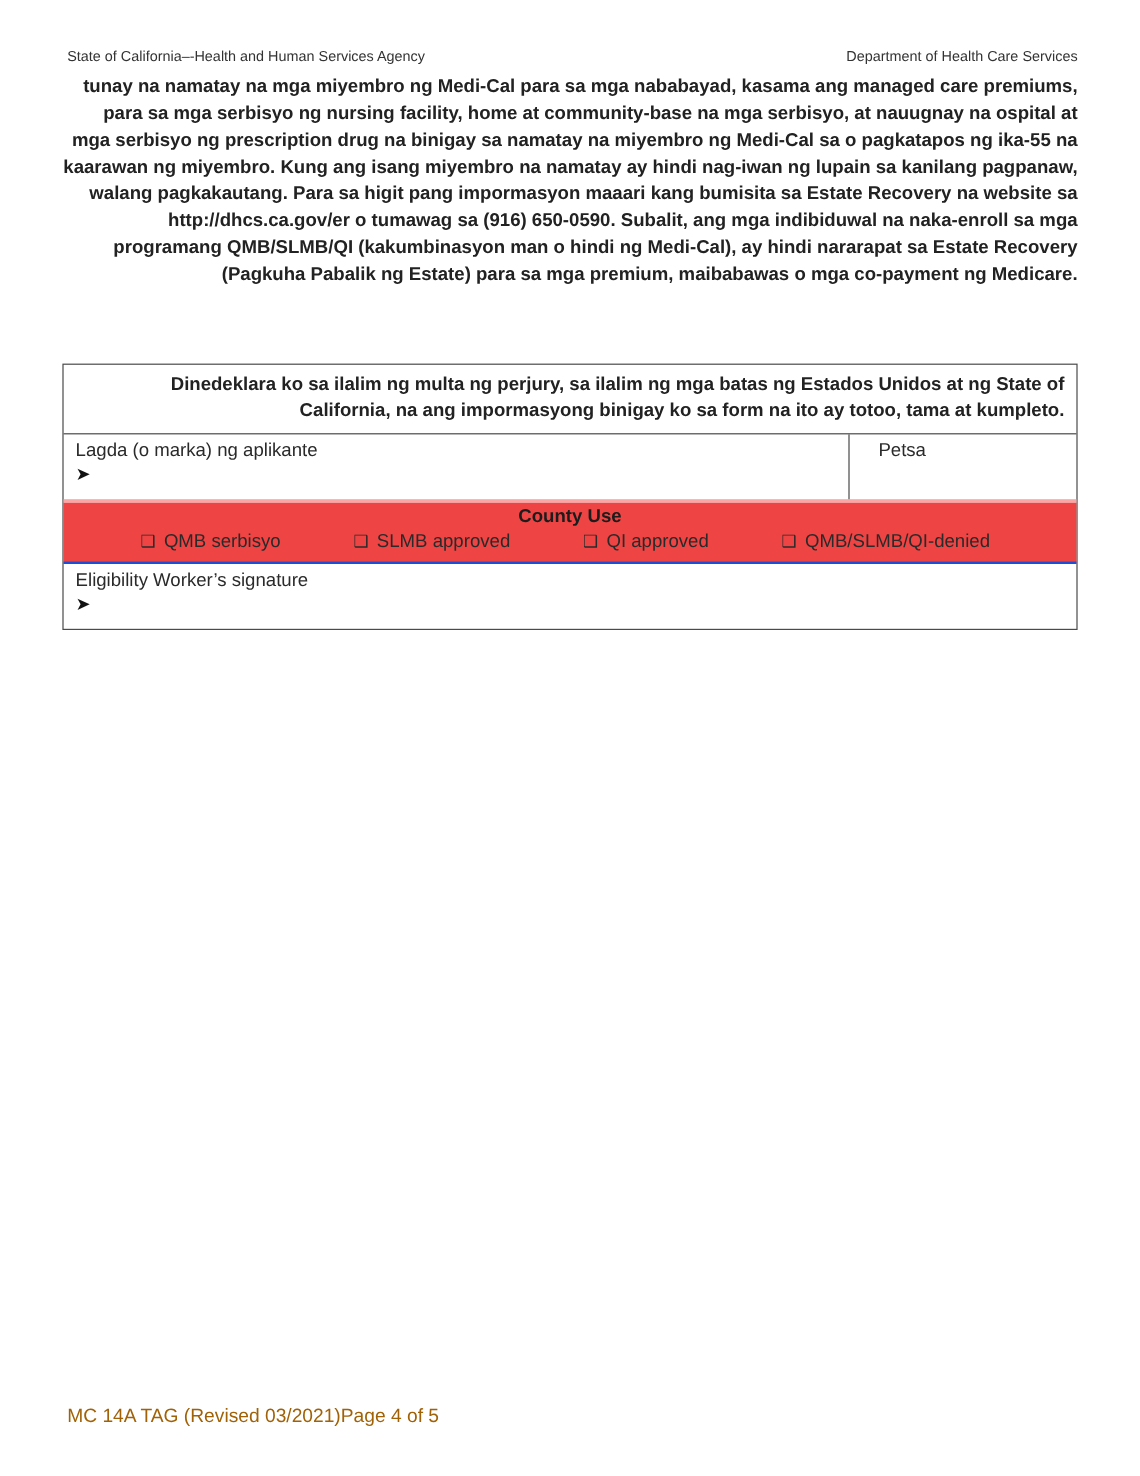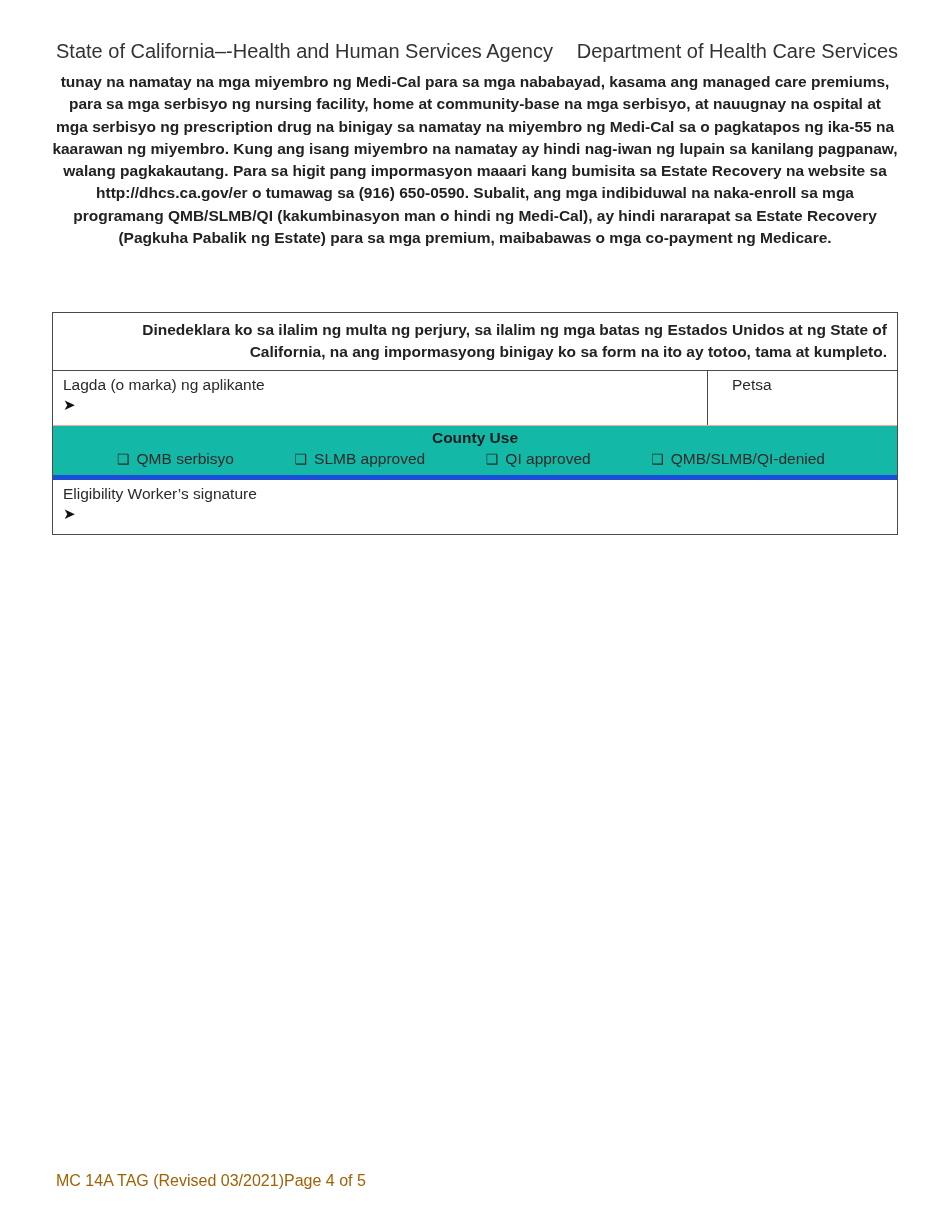--- a/index.html
+++ b/index.html
@@ -17,48 +17,48 @@
     position: absolute;
     left: 52px;
     right: 52px;
     top: 0;
   }
   .doc-header {
     display: flex;
     justify-content: space-between;
     align-items: baseline;
     margin-top: 40px;
-    font-size: 20px;
+    font-size: 12px;
     color: #333333;
   }
   .doc-header .hdr-left { padding-left: 4px; }
   .body-paragraph {
     margin-top: 8px;
     font-size: 15.5px;
     font-weight: bold;
     line-height: 22.3px;
     color: #222222;
-    text-align: center;
+    text-align: right;
   }
   .decl-table {
     margin-top: 63px;
     border: 1px solid #4a4a4a;
     font-size: 15.5px;
     color: #222222;
   }
   .decl-statement {
     padding: 6px 10px 8px 10px;
     font-weight: bold;
     line-height: 21.5px;
     border-bottom: 1px solid #4a4a4a;
     text-align: right;
   }
   .sig-row {
     display: flex;
-    border-bottom: 1px solid #fca5a5;
+    border-bottom: 3px solid #fca5a5;
   }
   .sig-cell {
     flex: 1;
     padding: 5px 10px 6px 10px;
     min-height: 54px;
   }
   .sig-label { font-size: 15.5px; color: #2a2a2a; }
   .sig-arrow {
     display: block;
     margin-top: 4px;
@@ -66,22 +66,22 @@
     color: #111111;
     line-height: 14px;
     cursor: text;
   }
   .date-cell {
     width: 190px;
     border-left: 1px solid #4a4a4a;
     padding: 5px 24px;
   }
   .county-section {
-    background: #14b8a6;
-    border-bottom: 5px solid #1d4ed8;
+    background: #ef4444;
+    border-bottom: 2px solid #1d4ed8;
     padding: 3px 0 7px 0;
   }
   .county-title {
     text-align: center;
     font-weight: bold;
     font-size: 15.5px;
     color: #1c1c1c;
   }
   .county-checkboxes {
     display: flex;

